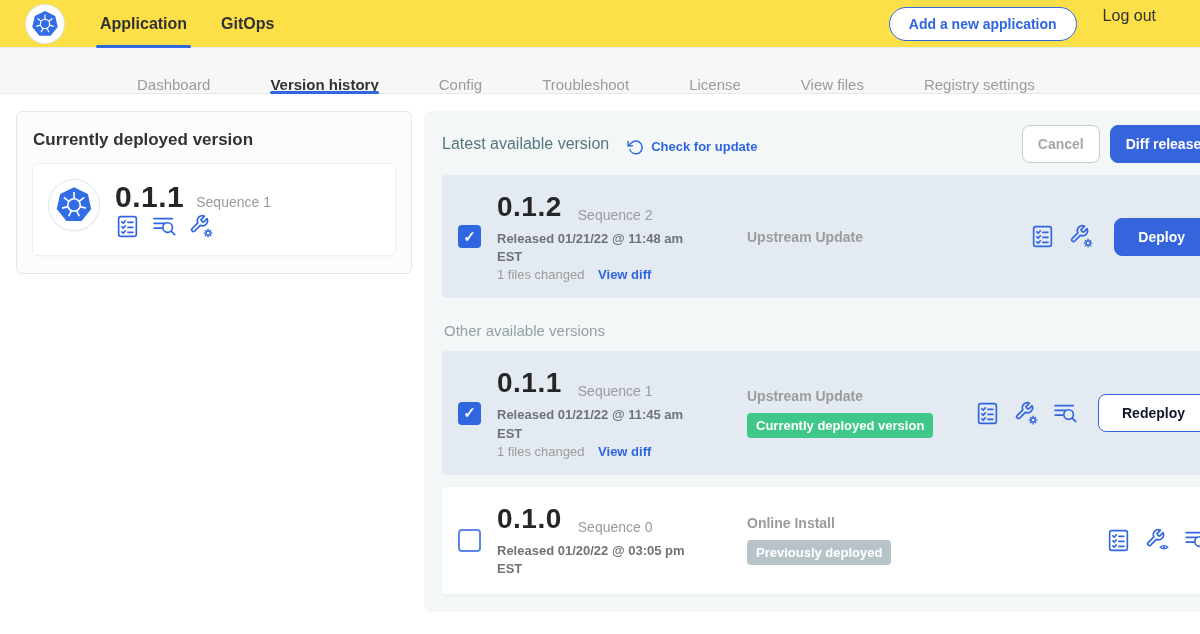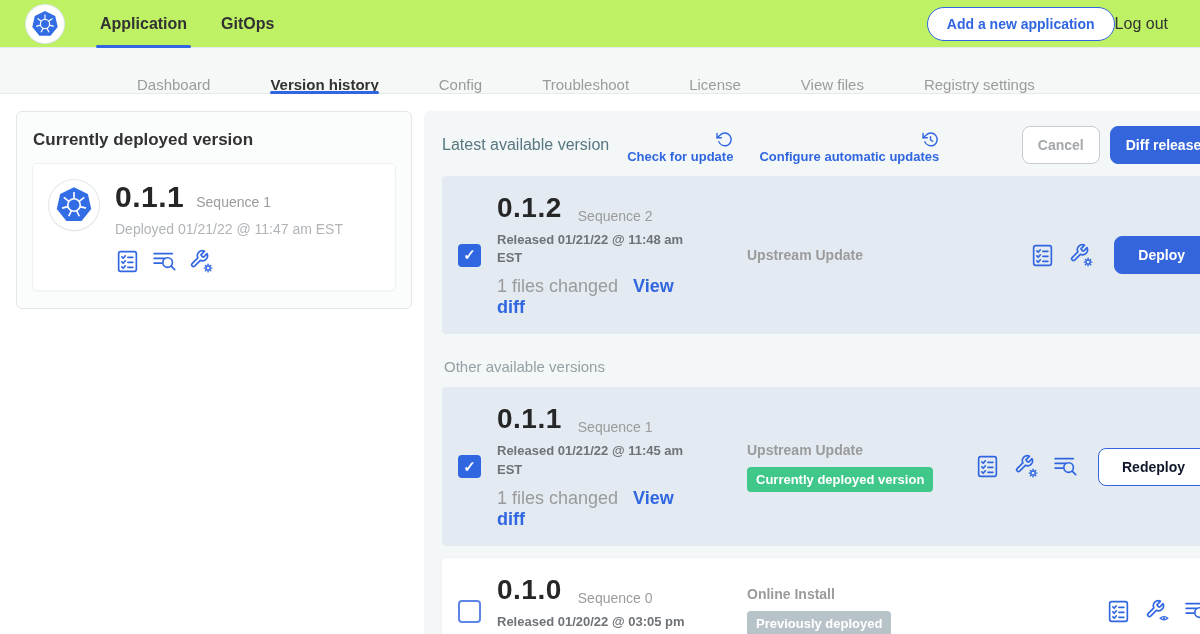--- a/index.html
+++ b/index.html
@@ -3,30 +3,30 @@
 <meta charset="utf-8">
 <style>
   * { box-sizing: border-box; }
   html,body { margin:0; padding:0; }
   body {
     width:1200px; height:634px; overflow:hidden;
     font-family:"Liberation Sans", sans-serif;
     background:#ffffff; color:#323232;
   }
   
-  .topnav { height:48px; background:#bef264; border-bottom:1px solid #e7eaec;
-    display:flex; align-items:center; padding:0 32px 0 26px; }
+  .topnav { height:48px; background:#fde047; border-bottom:1px solid #e7eaec;
+    display:flex; align-items:center; padding:0 44px 0 26px; }
   .logo-circle { width:38px; height:38px; border-radius:50%; background:#fff;
     box-shadow:0 0 0 1px #dfe7ee, 0 1px 2px rgba(0,0,0,.08);
     display:flex; align-items:center; justify-content:center; margin-right:36px; cursor:pointer; }
   .topnav-tab { height:48px; display:flex; align-items:center; font-size:16px;
     font-weight:bold; color:#323232; margin-right:34px; position:relative; cursor:pointer; }
   .topnav-tab.active::after { content:""; position:absolute; left:-4px; right:-4px; bottom:0;
     height:3px; background:#3066e0; border-radius:2px; }
-  .topnav-right { margin-left:auto; display:flex; align-items:center; }
+  .topnav-right { margin-left:auto; display:flex; align-items:flex-start; gap:26px; }
   .add-app-btn { border:1.5px solid #3066e0; background:#fff; color:#3066e0;
     font-family:inherit; font-size:14px; font-weight:bold; border-radius:17px;
     padding:8px 19px; cursor:pointer; }
   .logout { font-size:16px; color:#323232; cursor:pointer; }
 
   
   .subnav { height:46px; background:#f6f8f8; border-bottom:1px solid #e7eaec;
     display:flex; align-items:flex-end; padding-left:137px; }
   .subnav-tab { display:flex; align-items:center; font-size:15px; color:#9b9b9b;
     margin-right:60px; position:relative; cursor:pointer; white-space:nowrap; }
@@ -51,22 +51,22 @@
   .deployed-at { font-size:14px; color:#b0b4b7; margin:7px 0 12px; }
   .icon-row { display:flex; align-items:center; gap:12px; }
   .action-icon { width:25px; height:25px; cursor:pointer; flex:none; }
   .action-icon svg { width:100%; height:100%; stroke:#3066e0; fill:none;
     stroke-width:1.6; stroke-linecap:round; stroke-linejoin:round; }
 
   
   .right-panel { flex:1; background:#f4f7f8; border-radius:6px; padding:14px 18px 18px; }
   .panel-header { display:flex; align-items:center; margin-bottom:2px; }
   .panel-title { font-size:16px; font-weight:normal; color:#56777f; margin-right:18px; }
-  .panel-link { display:flex; align-items:flex-end; gap:1px; color:#3066e0; font-size:13px;
-    font-weight:bold; cursor:pointer; margin-right:26px; margin-top:6px;flex-direction:column; }
+  .panel-link { display:flex; align-items:flex-start; gap:7px; color:#3066e0; font-size:13px;
+    font-weight:bold; cursor:pointer; margin-right:26px; margin-top:6px; }
   .panel-link svg { width:17px; height:17px; stroke:#3066e0; fill:none;
     stroke-width:2; stroke-linecap:round; stroke-linejoin:round; }
   .header-actions { margin-left:auto; display:flex; align-items:center; gap:10px; }
   .btn { font-family:inherit; font-size:14px; font-weight:bold; border-radius:8px;
     padding:10px 15px; cursor:pointer; }
   .btn-cancel { background:#fff; border:1px solid #c6cccf; color:#a2a8ac; }
   .btn-primary { background:#3465dd; border:1px solid #3465dd; color:#fff; }
   .btn-outline { background:#fff; border:1px solid #3465dd; color:#0f172a; }
 
   .version-row { background:#e3eaf1; border-radius:4px; margin-top:12px;
@@ -74,21 +74,21 @@
   .version-row.white-row { background:#fff; box-shadow:0 0 0 1px #f0f2f4, 0 1px 3px rgba(0,0,0,.05); }
   .checkbox { width:23px; height:23px; border-radius:4px; flex:none; cursor:pointer;
     display:flex; align-items:center; justify-content:center; }
   .checkbox.checked { background:#3066e0; color:#fff; font-size:15px; font-weight:bold; }
   .checkbox.unchecked { background:#fff; border:2px solid #5e86e8; }
   .row-main { margin-left:16px; width:208px; }
   .row-version-line { display:flex; align-items:flex-end; gap:16px; }
   .row-version { font-size:28px; font-weight:bold; color:#262626; letter-spacing:.5px; }
   .row-released { font-size:13px; font-weight:bold; color:#6f7377; margin-top:7px;
     line-height:1.4; width:200px; }
-  .row-files { font-size:18px; color:#9b9b9b; margin-top:9px; }
+  .row-files { font-size:13px; color:#9b9b9b; margin-top:1px; }
   .view-diff { color:#3066e0; font-weight:bold; margin-left:10px; cursor:pointer; }
   .row-source { width:228px; margin-left:42px; display:flex; flex-direction:column;
     align-items:flex-start; gap:9px; }
   .source-label { font-size:14px; font-weight:bold; color:#9b9b9b; }
   .badge { font-size:13px; font-weight:bold; color:#fff; border-radius:4px; padding:5px 9px; }
   .badge.green { background:#40c78a; }
   .badge.gray { background:#b8c3c9; }
   .row-actions { margin-left:auto; display:flex; align-items:center; gap:14px; }
   .row-actions .btn { margin-left:6px; padding:10px 23px; }
   .other-heading { font-size:15px; color:#94a0a5; margin:24px 0 8px 2px; }
@@ -148,21 +148,20 @@
             <line x1="9.5" y1="15.2" x2="5.2" y2="16.3"></line>
             <line x1="10" y1="11.1" x2="6.5" y2="8.4"></line>
           </g>
         </svg>
       </div>
       <div>
         <div class="version-line">
           <span class="version-number">0.1.1</span>
           <span class="sequence-label">Sequence 1</span>
         </div>
-        <div class="deployed-at">Deployed 01/21/22 @ 11:47 am EST</div>
         <div class="icon-row">
           <span class="action-icon">
             <svg viewBox="0 0 24 24">
                 <rect x="3.5" y="2.5" width="17" height="19" rx="2"></rect>
                 <path d="M6.6 7.6l1.3 1.3 2-2.4"></path>
                 <line x1="12.3" y1="8" x2="17.2" y2="8"></line>
                 <path d="M6.6 12.4l1.3 1.3 2-2.4"></path>
                 <line x1="12.3" y1="12.8" x2="17.2" y2="12.8"></line>
                 <path d="M6.6 17.2l1.3 1.3 2-2.4"></path>
                 <line x1="12.3" y1="17.6" x2="17.2" y2="17.6"></line>
@@ -202,28 +201,20 @@
 
     <div class="panel-header">
       <span class="panel-title">Latest available version</span>
       <span class="panel-link">
         <svg viewBox="0 0 24 24">
             <polyline points="1.5 3.5 1.5 9.5 7.5 9.5"></polyline>
             <path d="M4 15a9 9 0 1 0 2-9.4L1.5 9.5"></path>
           </svg>
         <span>Check for update</span>
       </span>
-      <span class="panel-link">
-        <svg viewBox="0 0 24 24">
-            <polyline points="1.5 3.5 1.5 9.5 7.5 9.5"></polyline>
-            <path d="M4 15a9 9 0 1 0 2-9.4L1.5 9.5"></path>
-            <polyline points="12 8 12 12.5 15.2 14.5"></polyline>
-          </svg>
-        <span>Configure automatic updates</span>
-      </span>
       <span class="header-actions">
         <button class="btn btn-cancel">Cancel</button>
         <button class="btn btn-primary">Diff releases</button>
       </span>
     </div>
 
     <div class="version-row">
       <div class="checkbox checked">✓</div>
       <div class="row-main">
         <div class="row-version-line">

